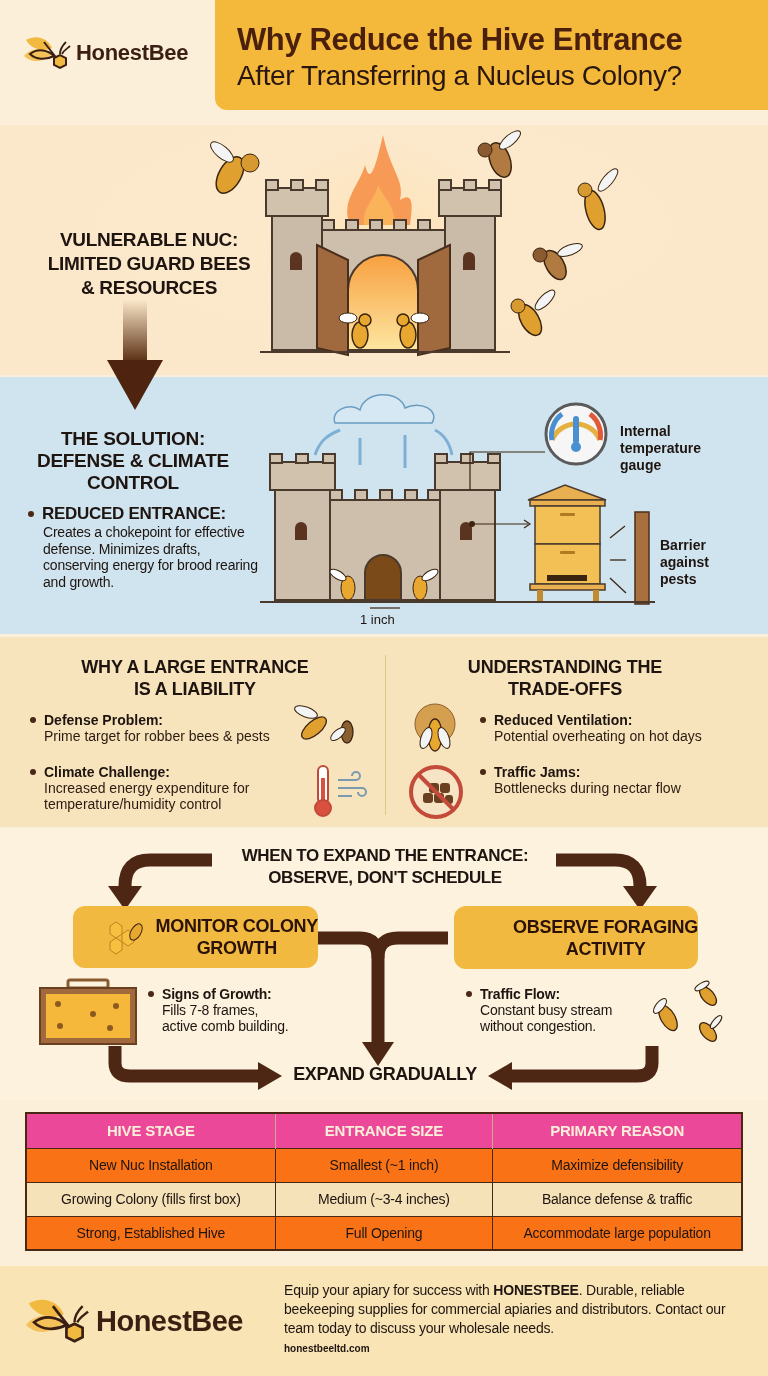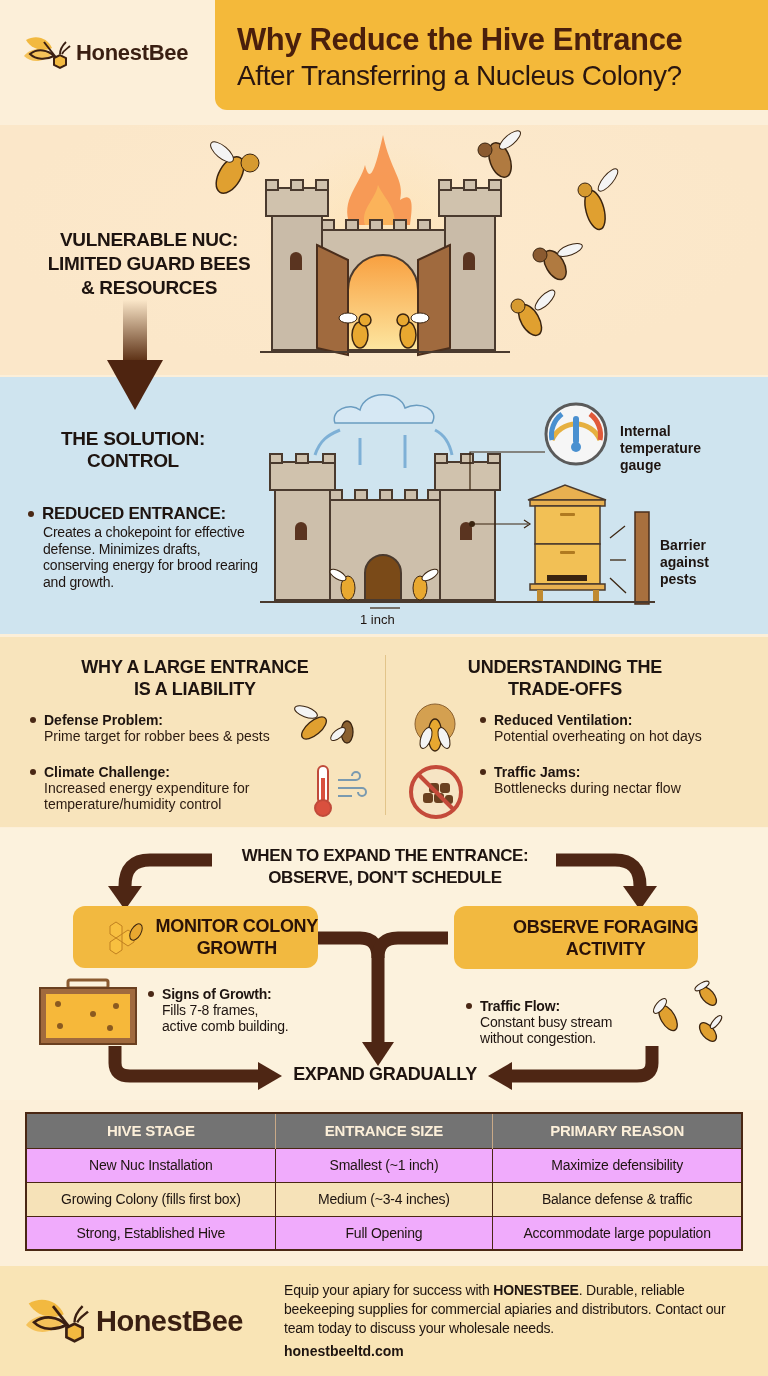--- a/index.html
+++ b/index.html
@@ -42,31 +42,31 @@
   
   .sec4 { left: 0; top: 828px; width: 768px; height: 272px; background: #fcf2dd; }
   .when-title { left: 200px; top: 845px; width: 370px; text-align: center; font-size: 17px; font-weight: bold; line-height: 22px; color: #1e1410; letter-spacing: -0.4px; }
   .pill { background: #f2b940; border-radius: 12px; text-align: center; font-size: 18px; font-weight: bold; line-height: 22px; color: #2a1208; display: flex; align-items: center; justify-content: flex-end; letter-spacing: -0.3px; }
   .flow-b-h { font-size: 14px; font-weight: bold; color: #1e1410; display: flex; align-items: center; letter-spacing: -0.2px; }
   .flow-b-t { font-size: 14px; line-height: 16px; color: #1e1410; padding-left: 14px; letter-spacing: -0.2px; }
   .expand { left: 285px; top: 1064px; width: 200px; text-align: center; font-size: 18px; font-weight: bold; color: #1e1410; letter-spacing: -0.4px; }
 
   
   .tbl { left: 25px; top: 1112px; width: 718px; border-collapse: collapse; border: 2px solid #4a2713; }
-  .tbl th { background: #737373; color: #fcefd9; font-size: 15px; font-weight: bold; height: 35px; border-right: 1px solid #c9a987; letter-spacing: -0.2px; }
+  .tbl th { background: #ec4899; color: #fcefd9; font-size: 15px; font-weight: bold; height: 35px; border-right: 1px solid #c9a987; letter-spacing: -0.2px; }
   .tbl td { font-size: 14px; text-align: center; height: 34px; border: 1px solid #4a2713; color: #1e1410; letter-spacing: -0.2px; }
-  .tbl tr.odd td { background: #f0abfc; margin-left: 39px; }
+  .tbl tr.odd td { background: #f97316; margin-left: 39px; }
   .tbl tr.even td { background: #f6e2b8; }
 
   
   .footer { left: 0; top: 1266px; width: 768px; height: 110px; background: #f9e4b5; }
   .logo-big { left: 22px; top: 1290px; display: flex; align-items: center; }
   .logo-big .brand { font-size: 29px; font-weight: bold; color: #3a1f12; margin-left: 4px; letter-spacing: -0.5px; }
   .foot-text { left: 284px; top: 1281px; width: 470px; font-size: 14px; line-height: 19px; color: #1e1410; letter-spacing: -0.2px; }
-  .foot-url { left: 284px; top: 1343px; font-size: 14px; font-weight: bold; color: #1e1410; }
+  .foot-url { left: 284px; top: 1343px; font-size: 10px; font-weight: bold; color: #1e1410; }
 </style>
 </head>
 <body>
 
 <div class="abs header"></div>
 <div class="abs logo-small">
   <svg width="50" height="46" viewBox="0 0 50 46">
     <path d="M4 10 C14 4 26 8 30 18 C22 22 10 20 4 10Z" fill="#f2b940"></path>
     <path d="M2 26 C10 16 24 18 30 24 C22 32 10 34 2 26Z" fill="#f5c25a"></path>
     <path d="M8 24 C16 18 26 20 32 26 C24 30 14 30 8 24Z" fill="none" stroke="#3a1f12" stroke-width="2"></path>
@@ -170,20 +170,21 @@
       <ellipse cx="345" cy="170" rx="13" ry="5" transform="rotate(-45 345 170)" fill="#f4f4f4" stroke="#3a2410"></ellipse>
     </g>
 </svg>
 
 <div class="abs arrow-shaft"></div>
 
 <div class="abs sec2"></div>
 <div class="abs arrow-head"></div>
 <div class="abs sol-title">
   <div>THE SOLUTION:</div>
+  <div>DEFENSE &amp; CLIMATE</div>
   <div>CONTROL</div>
 </div>
 <div class="abs sol-bullet">
   <div class="h">
       <span class="dot"></span>
       <span>REDUCED ENTRANCE:</span>
     </div>
   <div class="b">Creates a chokepoint for effective defense. Minimizes drafts, conserving energy for brood rearing and growth.</div>
 </div>
 
@@ -402,21 +403,21 @@
     </g>
 </svg>
 <div class="abs" style="left:148px;top:986px;width:200px;">
   <div class="flow-b-h">
       <span class="dot"></span>
       <span>Signs of Growth:</span>
     </div>
   <div class="flow-b-t">Fills 7-8 frames,</div>
   <div class="flow-b-t">active comb building.</div>
 </div>
-<div class="abs" style="left:466px;top:986px;width:180px;margin-top:12px;">
+<div class="abs" style="left:466px;top:986px;width:180px;">
   <div class="flow-b-h">
       <span class="dot"></span>
       <span>Traffic Flow:</span>
     </div>
   <div class="flow-b-t">Constant busy stream</div>
   <div class="flow-b-t">without congestion.</div>
 </div>
 <svg class="abs" style="left:650px;top:978px" width="80" height="72" viewBox="0 0 80 72">
   <ellipse cx="18" cy="40" rx="7" ry="14" transform="rotate(-30 18 40)" fill="#e0a030" stroke="#3a2410" stroke-width="1.3"></ellipse>
   <ellipse cx="10" cy="28" rx="9" ry="4" transform="rotate(-50 10 28)" fill="#f4f4f4" stroke="#3a2410"></ellipse>

